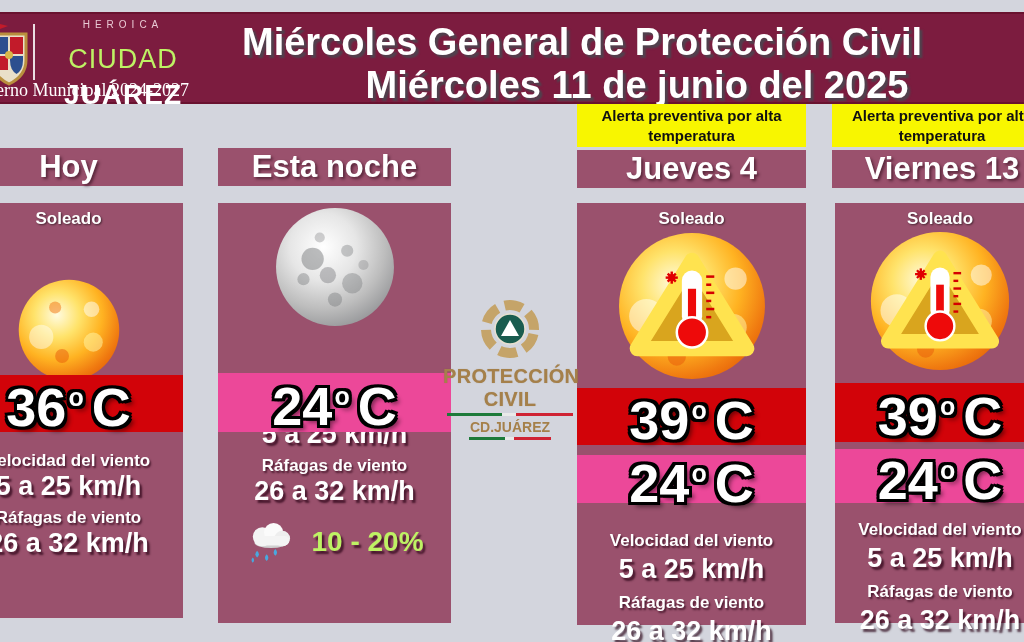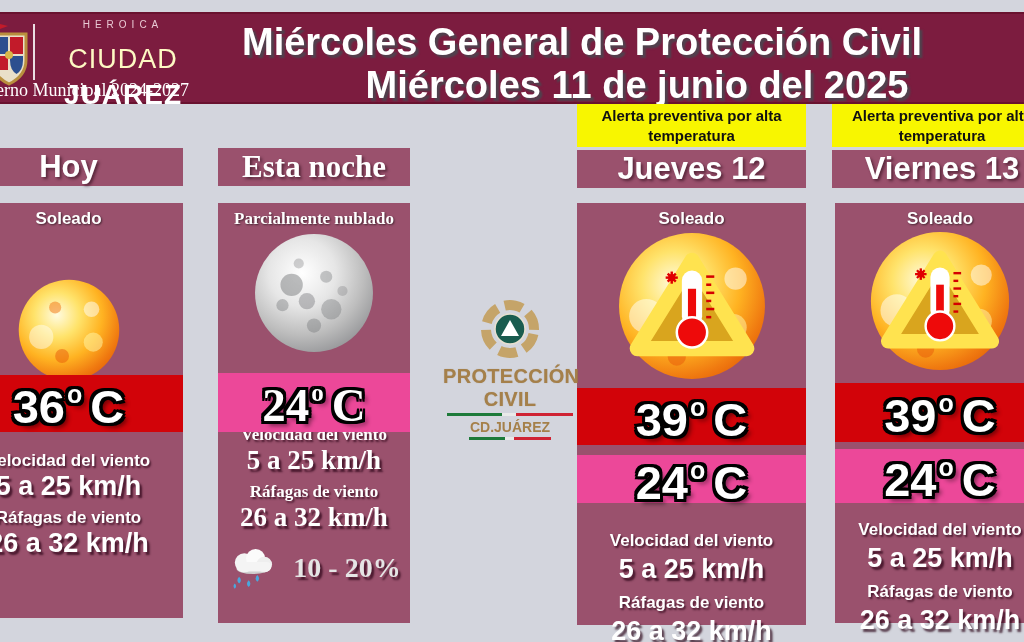--- a/index.html
+++ b/index.html
@@ -8,31 +8,31 @@
     background:#d3d5dd;font-family:"Liberation Sans",sans-serif;
     -webkit-font-smoothing:antialiased;
   }
 
   
   .band{position:absolute;left:0;top:12px;width:1024px;height:88px;background:#7c1c3f;border-top:2px solid #69122f;border-bottom:2px solid #69122f;}
   .crest{position:absolute;left:-14px;top:6px;}
   .sepline{position:absolute;left:33px;top:10px;width:2px;height:56px;background:rgba(255,255,255,.85);}
   .citytext{position:absolute;left:44px;top:6px;width:158px;text-align:center;color:#fff;line-height:1;}
   .heroica{font-size:10px;letter-spacing:5px;color:#e9c9d4;margin-bottom:16px;}
-  .ciudad{font-size:27px;font-weight:400;color:#fef9c3;letter-spacing:1px;}
+  .ciudad{font-size:27px;font-weight:400;color:#bef264;letter-spacing:1px;}
   .juarez{font-size:28px;font-weight:bold;letter-spacing:1px;margin-top:8px;}
   .municipal{position:absolute;left:-40px;top:66px;font-family:"Liberation Serif",serif;font-size:18px;color:#fff;white-space:nowrap;}
   .titles{position:absolute;left:150px;top:7px;width:864px;color:#fff;font-weight:bold;font-size:38px;line-height:43px;text-shadow:3px 3px 2px rgba(72,72,80,.85);}
   .t1{text-align:center;}
   .t2{text-align:center;transform:translateX(55px);}
 
   
   .col{position:absolute;top:0;height:642px;}
   .col1{left:-46px;width:229px;}
-  .col2{left:218px;width:192px;font-family:Liberation Serif, serif;}
+  .col2{left:218px;width:233px;}
   .col3{left:577px;width:229px;}
   .col4{left:832px;width:220px;}
 
   .alertband{position:absolute;left:0;top:104px;width:100%;height:43px;background:#f8f600;
     color:#111;font-weight:bold;font-size:15px;line-height:20px;text-align:center;padding-top:2px;box-sizing:border-box;}
   .daybar{position:absolute;left:0;width:100%;height:38px;background:#9a516d;
     color:#fff;font-weight:bold;font-size:31px;text-align:center;line-height:38px;
     text-shadow:2px 2px 3px rgba(50,15,30,.65);}
   .daybar.row1{top:148px;}
   .daybar.row2{top:150px;}
@@ -40,34 +40,34 @@
   .card.c1{height:415px;}
   .card.c2{height:420px;}
   .card.c3{height:422px;}
   .card.c4{left:3px;width:210px;height:420px;}
 
   .cond{margin-top:6px;text-align:center;color:#fff;font-weight:bold;font-size:17px;
     text-shadow:1px 1px 2px rgba(0,0,0,.55);}
   .iconwrap{display:flex;justify-content:center;}
 
   .tempband{position:absolute;left:0;width:100%;text-align:center;color:#fff;font-weight:bold;}
-  .tempband .tval,.tempband .tunit{font-size:47px;line-height:1;}
+  .tempband .tval,.tempband .tunit{font-size:54px;line-height:1;}
   .tempband .tunit{margin-left:8px;}
   .tempband .deg{font-size:25px;vertical-align:20px;margin-left:2px;}
   .outline{text-shadow:-3px -3px 0 #000,3px -3px 0 #000,-3px 3px 0 #000,3px 3px 0 #000,
     -3px 0 0 #000,3px 0 0 #000,0 -3px 0 #000,0 3px 0 #000,5px 5px 4px rgba(0,0,0,.45);}
   .hotband{background:#d20309;}
   .coldband{background:#ec4899;}
 
   .windlabel{text-align:center;color:#fff;font-weight:bold;font-size:17px;line-height:21px;
     text-shadow:1.5px 1.5px 2px rgba(40,0,20,.7);}
   .windvalue{text-align:center;color:#fff;font-weight:bold;font-size:27px;line-height:31px;
     text-shadow:2.5px 2.5px 2px rgba(40,0,20,.7);}
   .preciprow{display:flex;align-items:center;justify-content:center;gap:14px;margin-top:12px;}
-  .precipvalue{color:#e5e5e5;font-weight:bold;font-size:28px;text-shadow:2.5px 2.5px 2px rgba(40,0,20,.7);}
+  .precipvalue{color:#bef264;font-weight:bold;font-size:28px;text-shadow:2.5px 2.5px 2px rgba(40,0,20,.7);}
 
   
   .pclogo{position:absolute;left:443px;top:297px;width:134px;text-align:center;}
   .pcname{font-size:20px;font-weight:bold;color:#a5804a;letter-spacing:.3px;margin-top:4px;text-shadow:0 0 1px rgba(120,90,40,.4);}
   .tricolor{height:3px;margin:2px auto 1px auto;background:linear-gradient(to right,#1d7a39 0 44%,#e9e9e9 44% 55%,#cf2333 55% 100%);}
   .pccity{font-size:14px;font-weight:bold;color:#a5804a;margin-top:3px;}
 </style>
 </head>
 <body>
 
@@ -137,21 +137,20 @@
         <div class="windvalue">5 a 25 km/h</div>
         <div class="windlabel" style="margin-top:5px;">Ráfagas de viento</div>
         <div class="windvalue">26 a 32 km/h</div>
       </div>
     </div>
   </div>
 
   <div class="col col2">
     <div class="daybar row1">Esta noche</div>
     <div class="card c2">
-      <div class="cond">Parcialmente nublado</div>
       <div class="iconwrap" style="margin-top:3px;">
         <svg width="122" height="122" viewBox="0 0 120 120">
           <circle cx="60" cy="60" r="58" fill="url(#moonGrad)"></circle>
           <circle cx="38" cy="52" r="11" fill="#6d6f72" opacity=".45"></circle>
           <circle cx="53" cy="68" r="8" fill="#6d6f72" opacity=".4"></circle>
           <circle cx="72" cy="44" r="6" fill="#7a7c7f" opacity=".4"></circle>
           <circle cx="45" cy="31" r="5" fill="#7a7c7f" opacity=".35"></circle>
           <circle cx="77" cy="76" r="10" fill="#737578" opacity=".38"></circle>
           <circle cx="60" cy="92" r="7" fill="#737578" opacity=".4"></circle>
           <circle cx="29" cy="72" r="6" fill="#737578" opacity=".4"></circle>
@@ -182,21 +181,21 @@
         </div>
       </div>
     </div>
   </div>
 
   <div class="col col3">
     <div class="alertband">
       <div>Alerta preventiva por alta</div>
       <div>temperatura</div>
     </div>
-    <div class="daybar row2">Jueves 12</div>
+    <div class="daybar row2">Jueves 4</div>
     <div class="card c3">
       <div class="cond">Soleado</div>
       <div class="iconwrap" style="margin-top:1px;">
         <svg width="152" height="152" viewBox="0 0 150 150">
           <circle cx="75" cy="75" r="72" fill="url(#sunGrad)"></circle>
           <circle cx="30" cy="85" r="17" fill="#ffffff" opacity=".5"></circle>
           <circle cx="118" cy="48" r="11" fill="#ffffff" opacity=".5"></circle>
           <circle cx="116" cy="96" r="13" fill="#fff3a0" opacity=".55"></circle>
           <circle cx="60" cy="125" r="9" fill="#e8590a" opacity=".5"></circle>
           <polygon points="75,30 129,117 21,117" fill="#d9a51e" stroke="#ffe34f" stroke-width="15" stroke-linejoin="round"></polygon>

